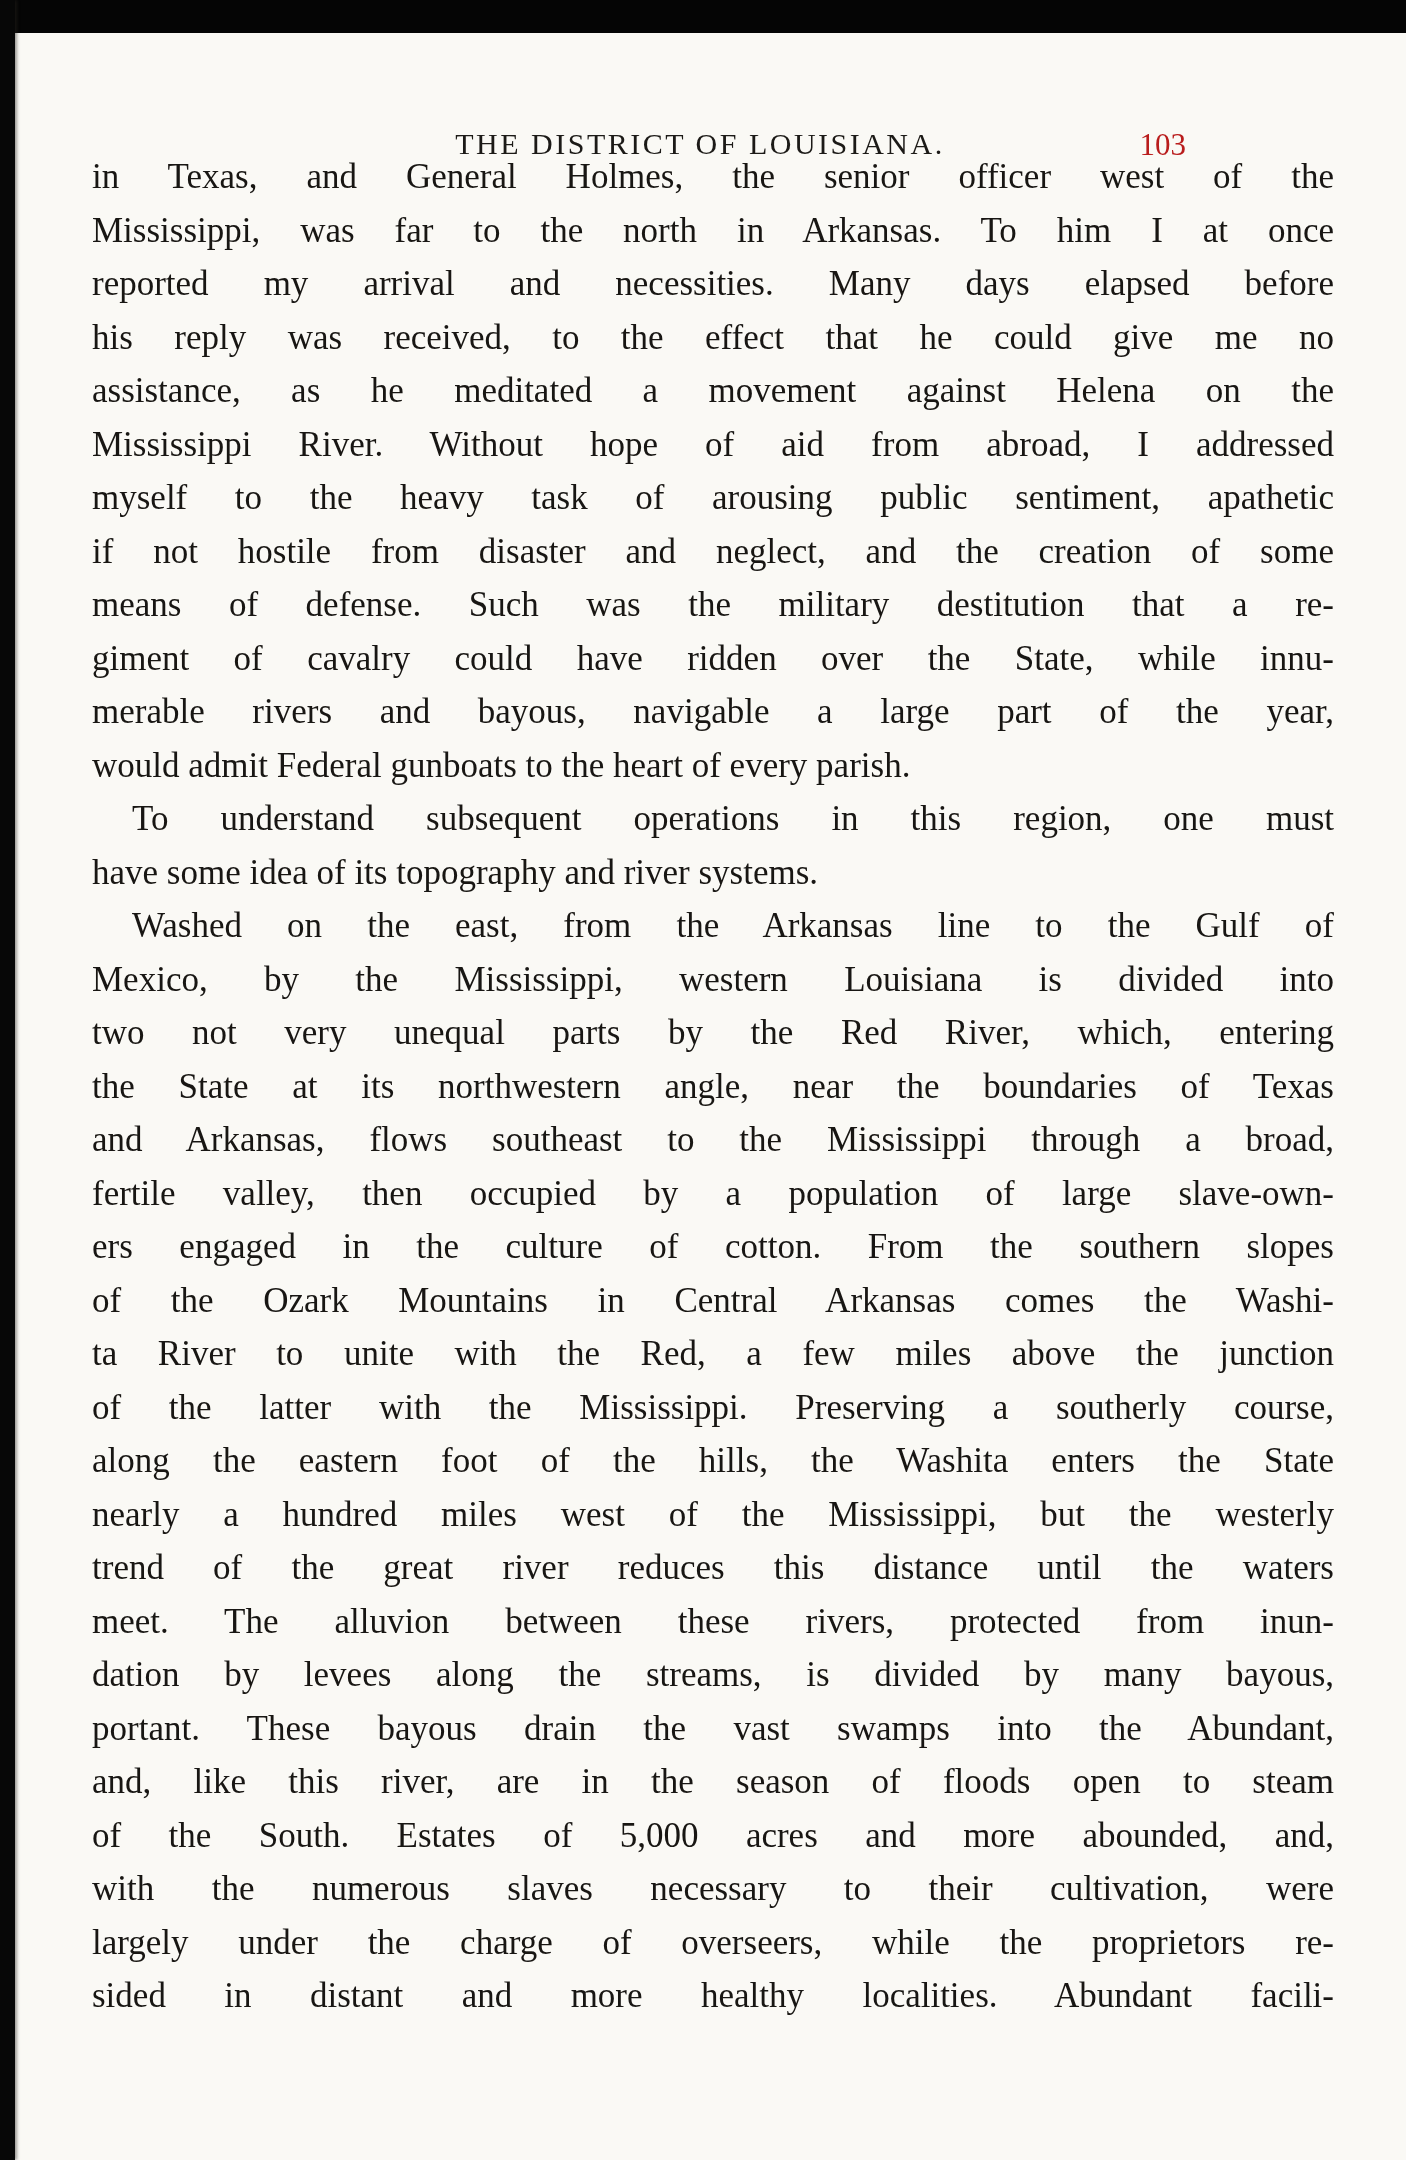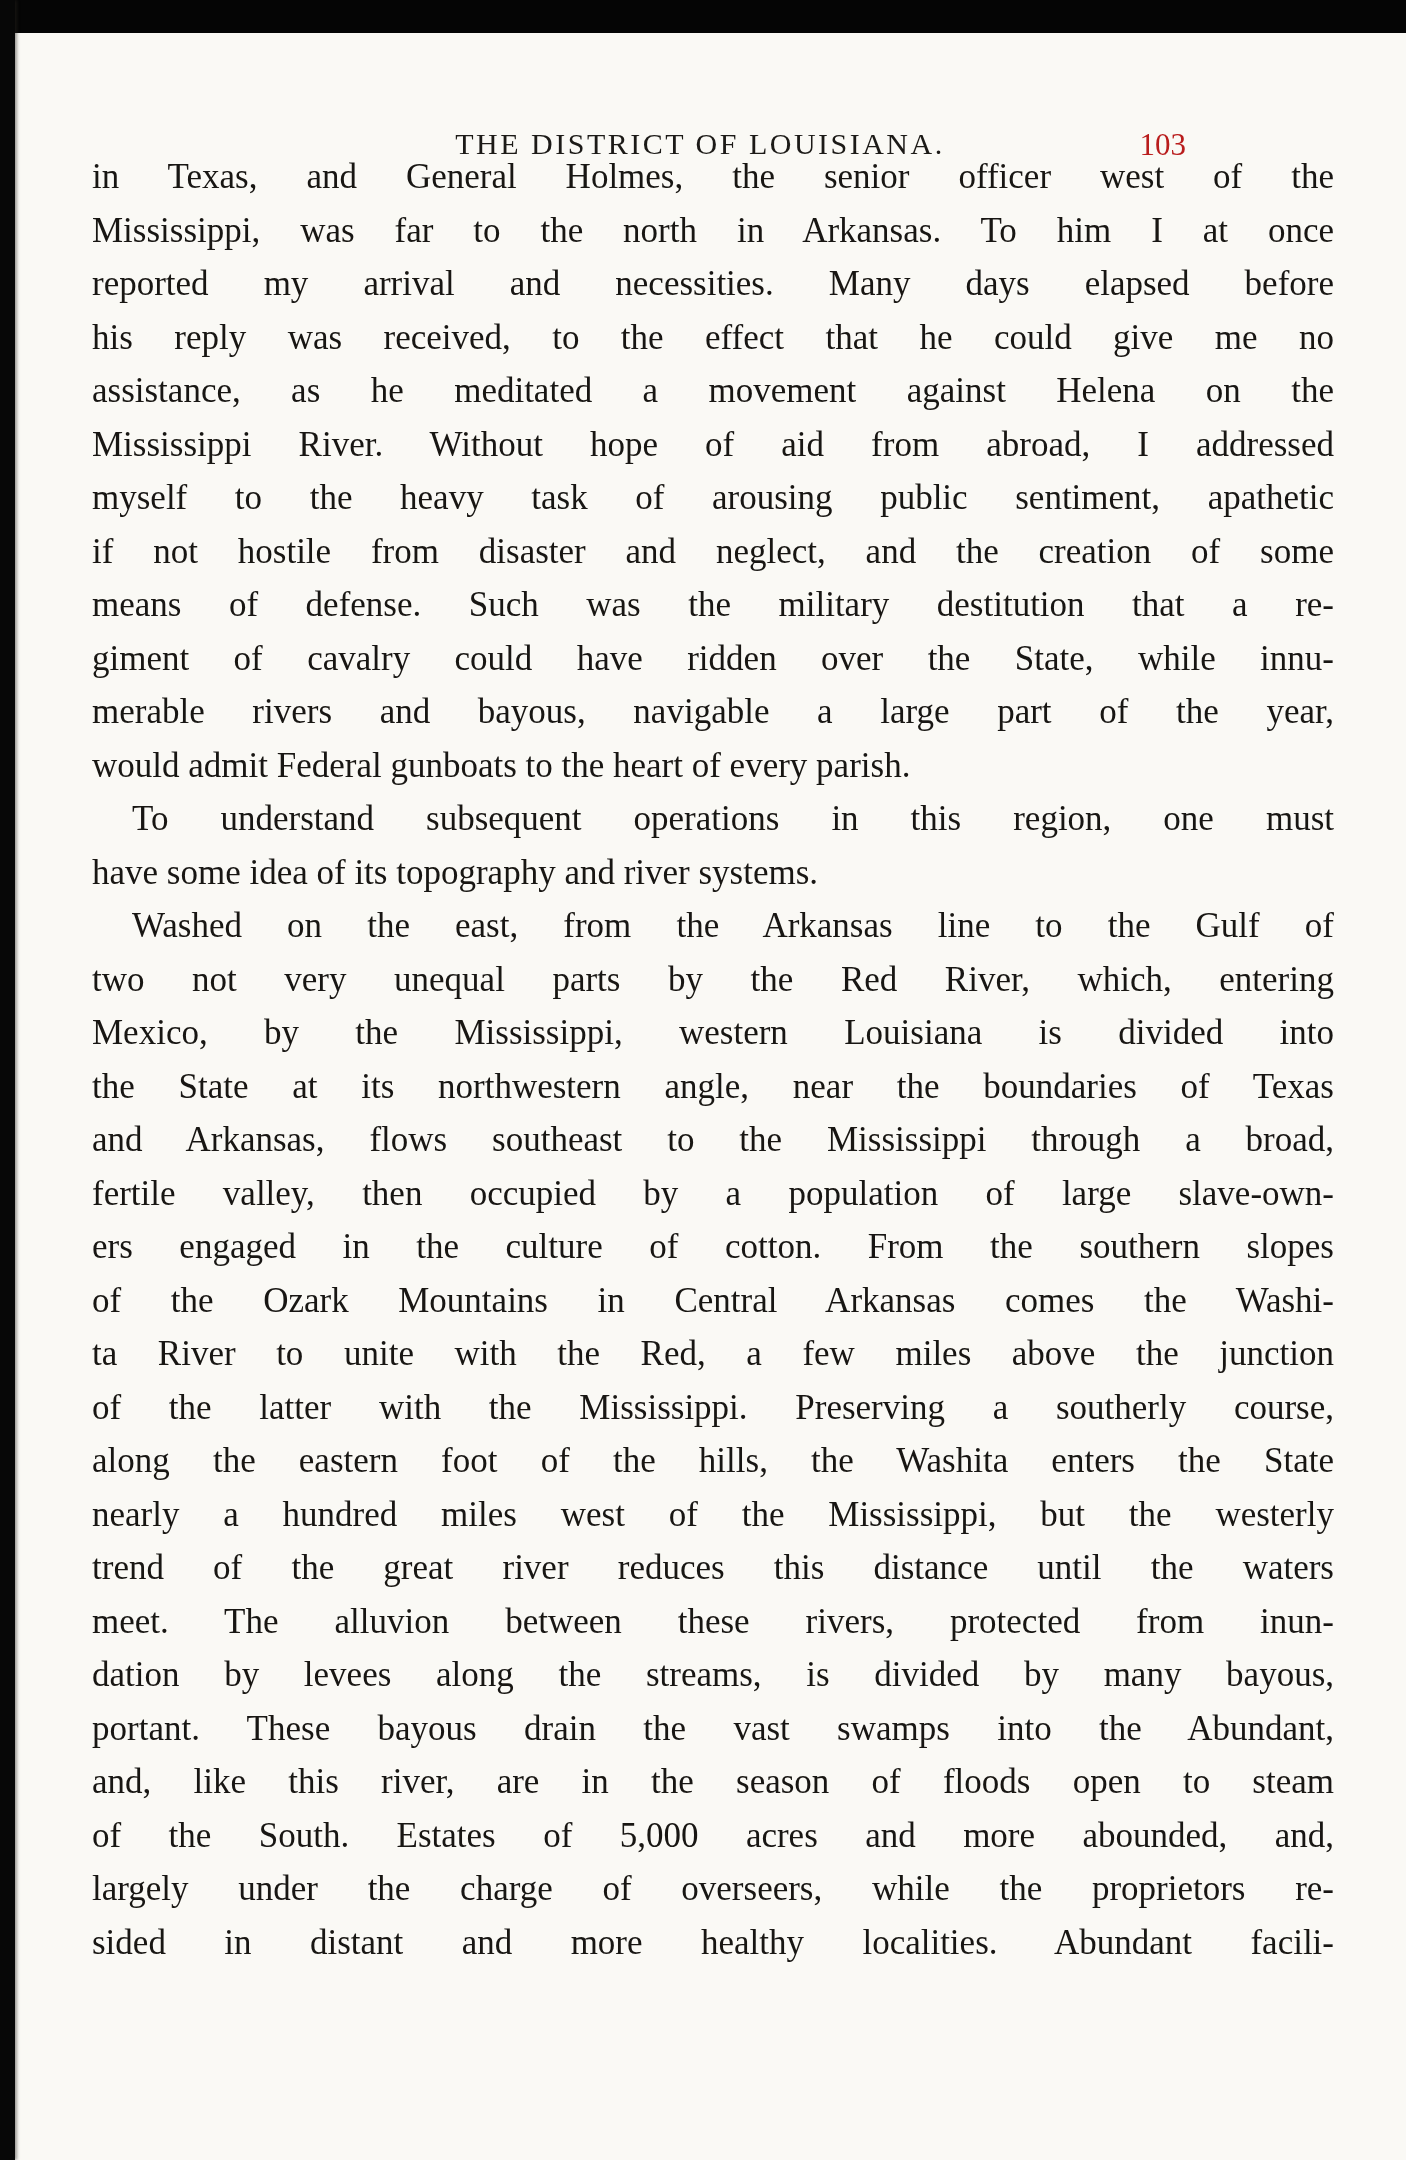--- a/index.html
+++ b/index.html
@@ -93,32 +93,33 @@
     <div class="line just">Mississippi River.  Without hope of aid from abroad, I addressed</div>
     <div class="line just">myself to the heavy task of arousing public sentiment, apathetic</div>
     <div class="line just">if not hostile from disaster and neglect, and the creation of some</div>
     <div class="line just">means of defense.  Such was the military destitution that a re-</div>
     <div class="line just">giment of cavalry could have ridden over the State, while innu-</div>
     <div class="line just">merable rivers and bayous, navigable a large part of the year,</div>
     <div class="line">would admit Federal gunboats to the heart of every parish.</div>
     <div class="line just ind">To understand subsequent operations in this region, one must</div>
     <div class="line">have some idea of its topography and river systems.</div>
     <div class="line just ind">Washed on the east, from the Arkansas line to the Gulf of</div>
+    <div class="line just">Mexico, by the Mississippi, western Louisiana is divided into</div>
     <div class="line just">two not very unequal parts by the Red River, which, entering</div>
-    <div class="line just">Mexico, by the Mississippi, western Louisiana is divided into</div>
     <div class="line just">the State at its northwestern angle, near the boundaries of Texas</div>
     <div class="line just">and Arkansas, flows southeast to the Mississippi through a broad,</div>
     <div class="line just">fertile valley, then occupied by a population of large slave-own-</div>
     <div class="line just">ers engaged in the culture of cotton.  From the southern slopes</div>
     <div class="line just">of the Ozark Mountains in Central Arkansas comes the Washi-</div>
     <div class="line just">ta River to unite with the Red, a few miles above the junction</div>
     <div class="line just">of the latter with the Mississippi.  Preserving a southerly course,</div>
     <div class="line just">along the eastern foot of the hills, the Washita enters the State</div>
     <div class="line just">nearly a hundred miles west of the Mississippi, but the westerly</div>
     <div class="line just">trend of the great river reduces this distance until the waters</div>
     <div class="line just">meet.  The alluvion between these rivers, protected from inun-</div>
     <div class="line just">dation by levees along the streams, is divided by many bayous,</div>
     <div class="line just">portant.  These bayous drain the vast swamps into the Abundant,</div>
     <div class="line just">and, like this river, are in the season of floods open to steam</div>
     <div class="line just">of the South.  Estates of 5,000 acres and more abounded, and,</div>
+    <div class="line just">with the numerous slaves necessary to their cultivation, were</div>
     <div class="line just">largely under the charge of overseers, while the proprietors re-</div>
     <div class="line just">sided in distant and more healthy localities.  Abundant facili-</div>
   </div>
 
 </body></html>

